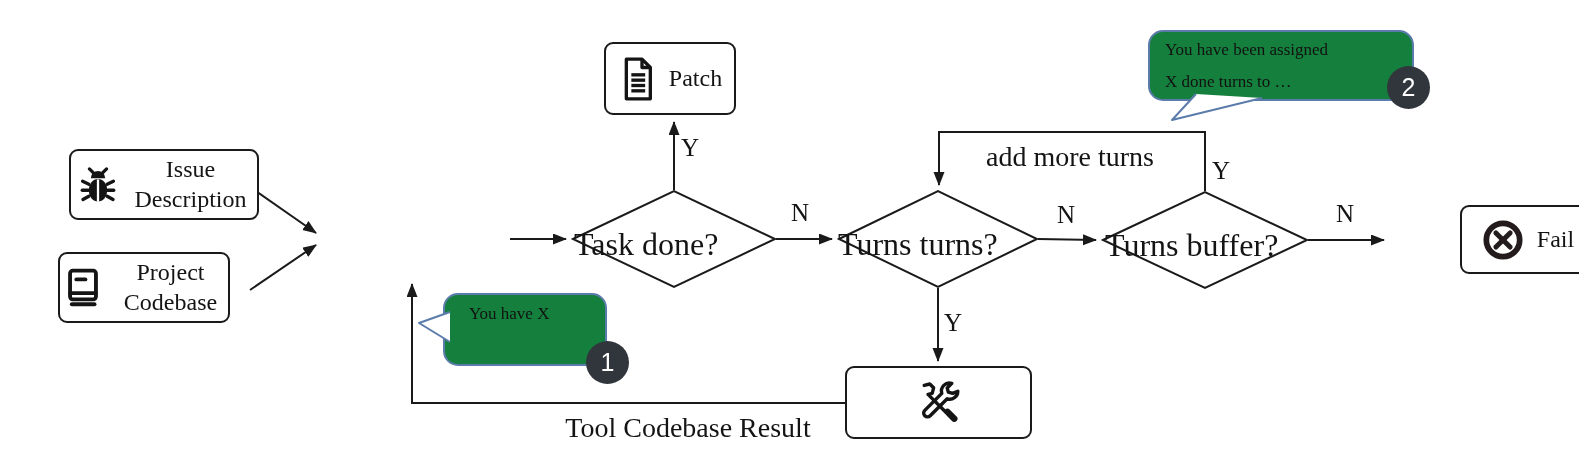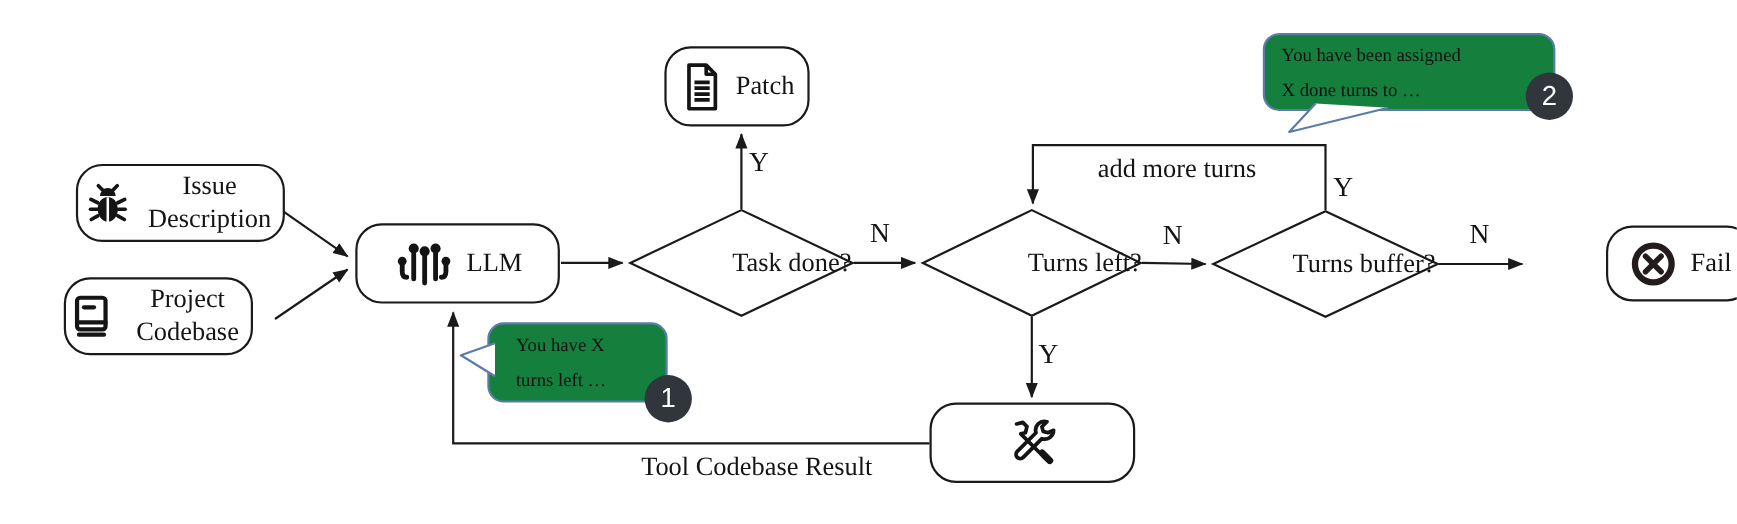--- a/index.html
+++ b/index.html
@@ -1,25 +1,25 @@
 <!DOCTYPE html>
 <html><head>
 <meta charset="utf-8">
 <style>
   html,body{margin:0;padding:0;background:#fff;}
   .canvas{position:relative;width:1579px;height:476px;background:#fff;overflow:hidden;
           font-family:"Liberation Serif",serif;color:#141414;}
   .wires{position:absolute;left:0;top:0;z-index:0;}
-  .node{position:absolute;z-index:2;background:#fff;border:2px solid #1a1a1a;border-radius:24px;
+  .node{position:absolute;z-index:2;background:#fff;border:2px solid #1a1a1a;border-radius:9px;
         display:flex;align-items:center;justify-content:center;gap:11px;
         font-size:24px;line-height:1.22;text-align:center;box-sizing:border-box;}
   .node .ic{display:flex;align-items:center;justify-content:center;flex:0 0 auto;}
-  .dlabel{position:absolute;z-index:2;font-size:24px;text-align:right;}
+  .dlabel{position:absolute;z-index:2;font-size:32px;text-align:left;}
   .tag{position:absolute;z-index:2;font-size:25px;}
-  .caption{position:absolute;z-index:2;font-size:24px;text-align:center;}
+  .caption{position:absolute;z-index:2;font-size:28px;text-align:center;}
   .bubble{position:absolute;z-index:3;background:#15803d;border:2px solid #5b7cab;border-radius:15px;
           font-size:17px;line-height:32px;color:#111;box-sizing:border-box;}
   .tail{position:absolute;z-index:4;}
   .badge{position:absolute;z-index:5;width:43px;height:43px;border-radius:50%;
          display:flex;align-items:center;justify-content:center;
          font-family:"Liberation Sans",sans-serif;font-size:25px;}
 </style>
 </head>
 <body>
 
@@ -78,41 +78,20 @@
           <rect x="4.6" y="2.6" width="14.8" height="16.4" rx="1.6"></rect>
           <path d="M8.2,7.6 h5.2"></path>
           <path d="M4.6,15.4 h14.8"></path>
           <path d="M5.6,21.8 h13"></path>
         </g>
       </svg>
     </span>
     <span class="lbl" style="width:112px">Project Codebase</span>
   </div>
 
-  <div class="node" style="left:323px;top:203px;width:186px;height:73px">
-    <span class="ic">
-      <svg width="56" height="46" viewBox="0 0 52 44">
-        <g fill="#141414">
-          <circle cx="7.5" cy="19.5" r="3.8"></circle>
-          <circle cx="17.5" cy="8.5" r="4.4"></circle>
-          <circle cx="27" cy="11" r="4.4"></circle>
-          <circle cx="36.5" cy="8.5" r="4.4"></circle>
-          <circle cx="45.5" cy="19.5" r="3.8"></circle>
-        </g>
-        <g stroke="#141414" stroke-width="4.2" fill="none" stroke-linecap="round">
-          <path d="M7.5,22.5 V28.5 Q7.5,33.5 11.5,33.5"></path>
-          <path d="M17.5,12.5 V35"></path>
-          <path d="M27,15 V38.5"></path>
-          <path d="M36.5,12.5 V35"></path>
-          <path d="M45.5,22.5 V28.5 Q45.5,33.5 41.5,33.5"></path>
-        </g>
-      </svg>
-    </span>
-    <span class="lbl">LLM</span>
-  </div>
 
   <div class="node" style="left:604px;top:42px;width:132px;height:73px">
     <span class="ic">
       <svg width="40" height="46" viewBox="0 0 24 27">
         <g stroke="#141414" stroke-width="2" fill="none" stroke-linejoin="round">
           <path d="M5,1.6 h9.4 l5,5 v18.8 h-14.4 z"></path>
           <path d="M14.4,1.6 v5 h5"></path>
         </g>
         <g stroke="#141414" stroke-width="2" fill="none">
           <path d="M8,11 h8.3"></path>
@@ -145,35 +124,34 @@
         <g stroke="#241c1c" stroke-width="2.6" stroke-linecap="round">
           <path d="M8.3,8.3 L15.7,15.7"></path>
             <path d="M15.7,8.3 L8.3,15.7"></path>
         </g>
       </svg>
     </span>
     <span class="lbl">Fail</span>
   </div>
 
   <div class="dlabel" style="left:574px;top:226px;width:200px">Task done?</div>
-  <div class="dlabel" style="left:838px;top:226px;width:200px">Turns left?</div>
+  <div class="dlabel" style="left:838px;top:226px;width:200px">Turns turns?</div>
   <div class="dlabel" style="left:1105px;top:227px;width:200px">Turns buffer?</div>
 
   <div class="tag" style="left:681px;top:134px">Y</div>
   <div class="tag" style="left:791px;top:199px">N</div>
   <div class="tag" style="left:1057px;top:201px">N</div>
   <div class="tag" style="left:944px;top:309px">Y</div>
   <div class="tag" style="left:1212px;top:157px">Y</div>
   <div class="tag" style="left:1336px;top:200px">N</div>
   <div class="caption" style="left:960px;top:141px;width:220px">add more turns</div>
   <div class="caption" style="left:538px;top:412px;width:300px">Tool Codebase Result</div>
 
   <div class="bubble" style="left:443px;top:293px;width:164px;height:73px;padding:3px 10px 0 24px">
     <div>You have X</div>
-    <div>turns left …</div>
   </div>
   <svg class="tail" style="left:412px;top:304px" width="42" height="44" viewBox="0 0 42 44">
     <path d="M38,8 L7,19 L38,38" fill="#ffffff" stroke="#5b7cab" stroke-width="2" stroke-linejoin="round"></path>
   </svg>
   <div class="badge" style="left:586px;top:341px;background:#31363c;color:#ffffff">1</div>
 
   <div class="bubble" style="left:1148px;top:30px;width:266px;height:71px;padding:2px 10px 0 15px">
     <div>You have been assigned</div>
     <div>X done turns to …</div>
   </div>

